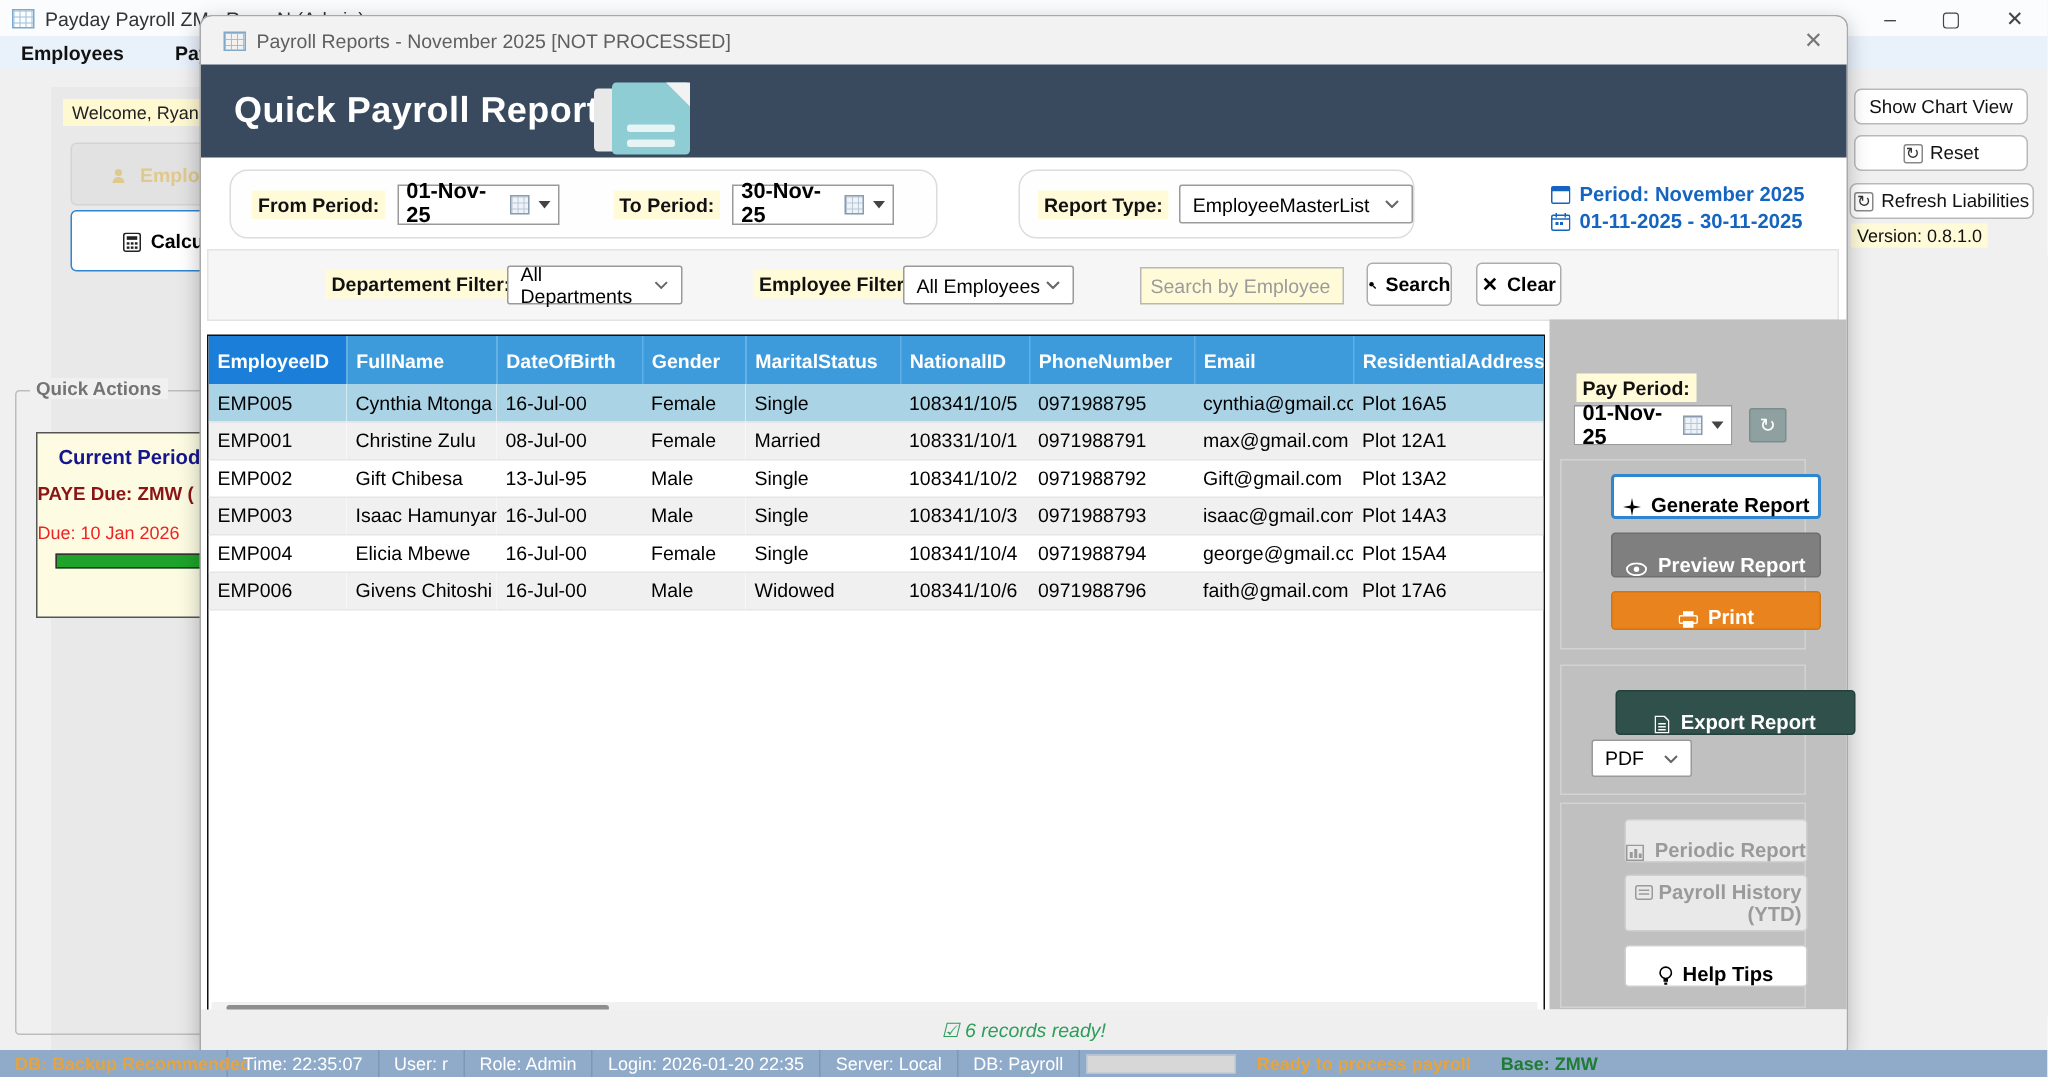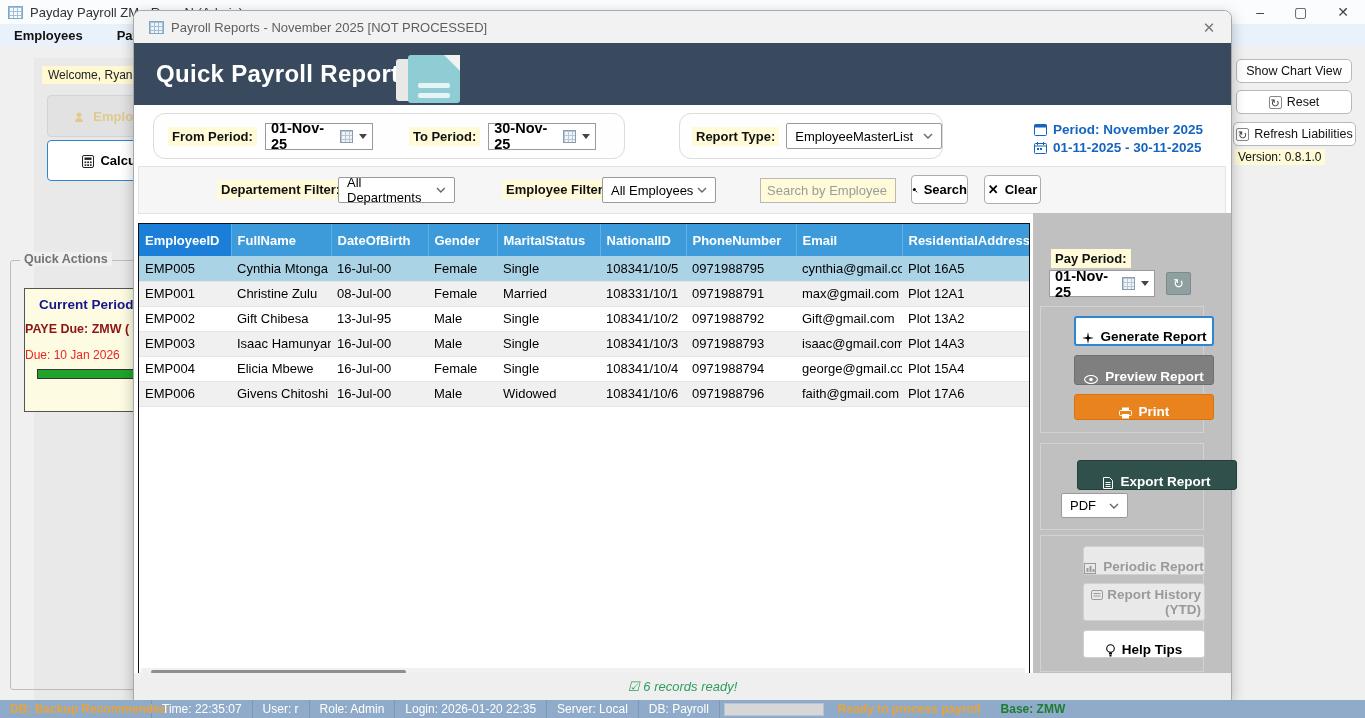--- a/index.html
+++ b/index.html
@@ -430,21 +430,21 @@
             <rect x="8.5" y="6" width="2" height="3" fill="#9a9a9a"></rect>
           </svg>
         <span>Periodic Report</span>
       </div>
       <div class="rp-btn btn-history">
         <span><svg class="ic" width="12" height="10" viewBox="0 0 12 10">
               <rect x="0.5" y="0.5" width="11" height="9" rx="1.5" fill="none" stroke="#9a9a9a"></rect>
               <line x1="2.5" y1="3.5" x2="9.5" y2="3.5" stroke="#9a9a9a"></line>
               <line x1="2.5" y1="6" x2="9.5" y2="6" stroke="#9a9a9a"></line>
             </svg>
-        <span>Report History</span></span>
+        <span>Payroll History</span></span>
         <span>(YTD)</span>
       </div>
       <div class="rp-btn btn-help">
         <svg class="ic" width="9" height="13" viewBox="0 0 9 13">
             <circle cx="4.5" cy="4.5" r="3.8" fill="none" stroke="#000" stroke-width="1.1"></circle>
             <rect x="3" y="8.5" width="3" height="2" fill="#000"></rect>
             <rect x="3.5" y="11" width="2" height="1.5" fill="#000"></rect>
           </svg>
         <span>Help  Tips</span>
       </div>

